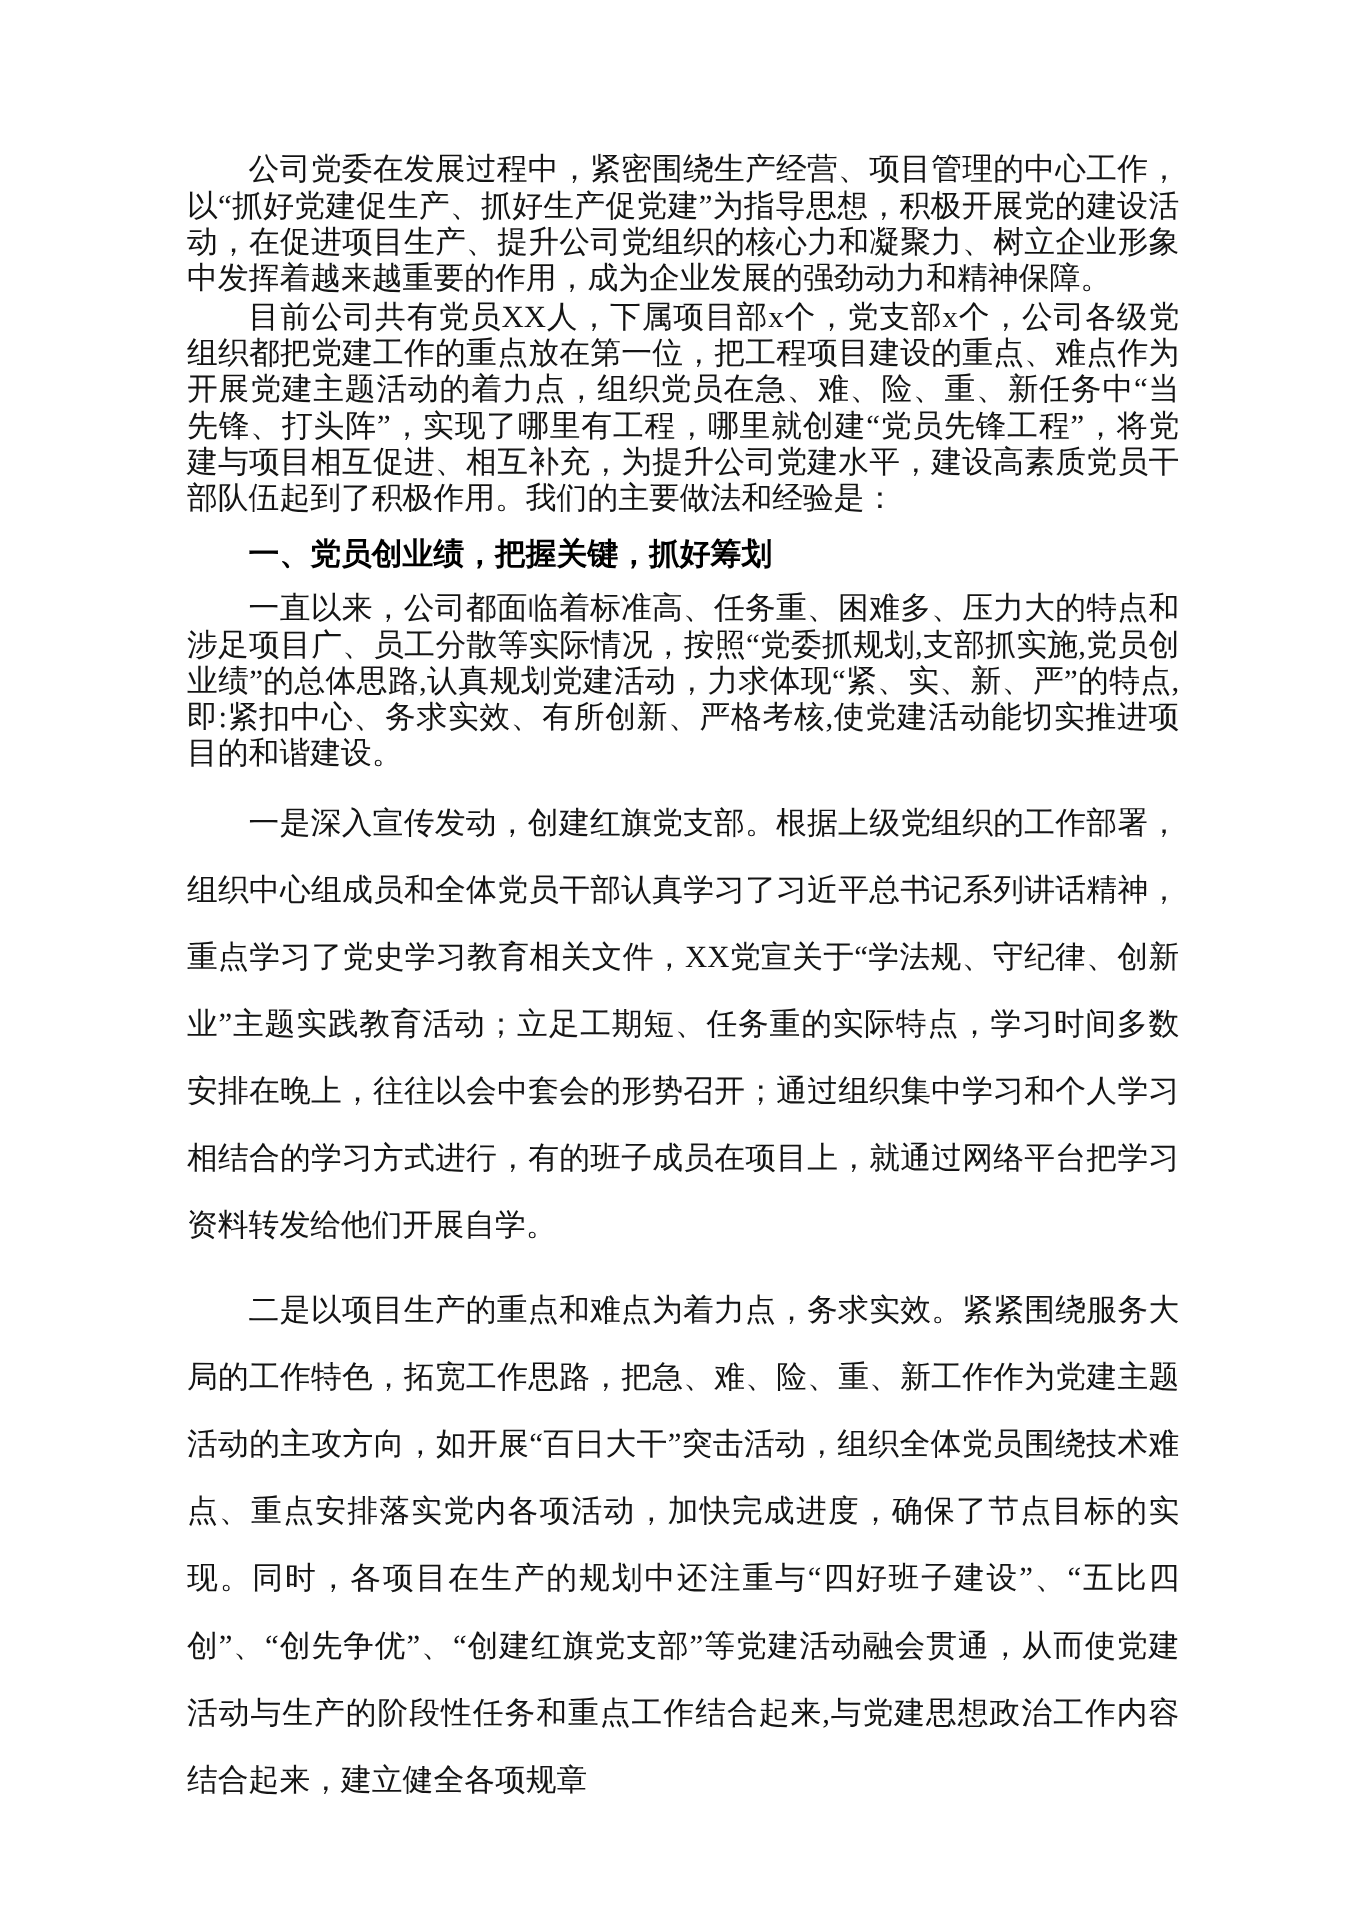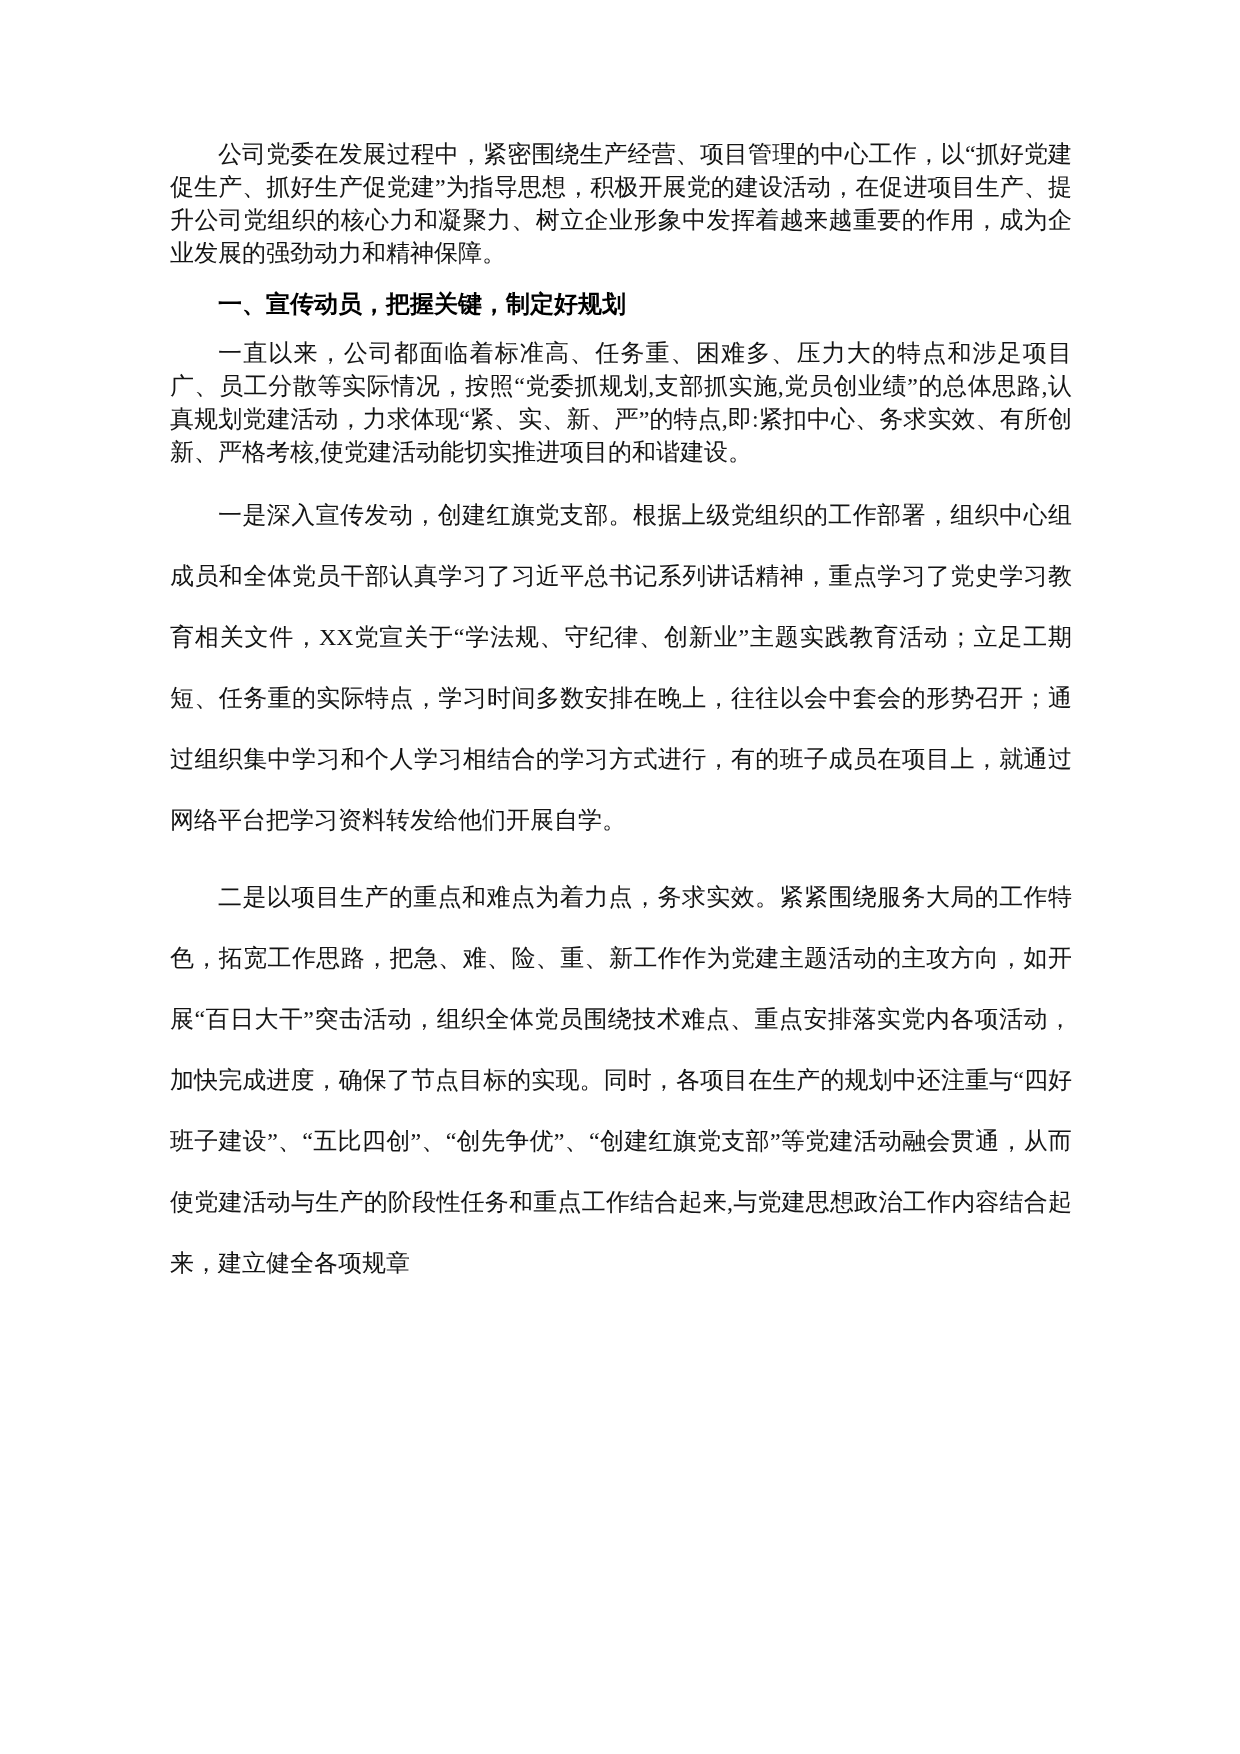--- a/index.html
+++ b/index.html
@@ -11,21 +11,21 @@
     position: relative;
     width: 1240px;
     height: 1754px;
     margin: 0 auto;
     background: #ffffff;
     padding: 138px 168px 0 170px;
     color: #111111;
     overflow: hidden;
   }
   .para {
-    font-size: 24px;
+    font-size: 28px;
     text-indent: 2em;
     text-align: justify;
     color: #141414;
   }
   .para.normal {
     line-height: 33px;
     margin-bottom: 2px;
   }
   .para.heading {
     font-weight: 700;
@@ -38,21 +38,22 @@
     line-height: 61px;
     margin-top: 16px;
   }
 </style>
 </head>
 <body>
 
 <div class="page">
   <p class="para normal">公司党委在发展过程中，紧密围绕生产经营、项目管理的中心工作，以“抓好党建促生产、抓好生产促党建”为指导思想，积极开展党的建设活动，在促进项目生产、提升公司党组织的核心力和凝聚力、树立企业形象中发挥着越来越重要的作用，成为企业发展的强劲动力和精神保障。</p>
 
+  <p class="para normal">目前公司共有党员XX人，下属项目部x个，党支部x个，公司各级党组织都把党建工作的重点放在第一位，把工程项目建设的重点、难点作为开展党建主题活动的着力点，组织党员在急、难、险、重、新任务中“当先锋、打头阵”，实现了哪里有工程，哪里就创建“党员先锋工程”，将党建与项目相互促进、相互补充，为提升公司党建水平，建设高素质党员干部队伍起到了积极作用。我们的主要做法和经验是：</p>
 
-  <p class="para heading">一、宣传动员，把握关键，制定好规划</p>
+  <p class="para heading">一、党员创业绩，把握关键，抓好筹划</p>
 
   <p class="para normal">一直以来，公司都面临着标准高、任务重、困难多、压力大的特点和涉足项目广、员工分散等实际情况，按照“党委抓规划,支部抓实施,党员创业绩”的总体思路,认真规划党建活动，力求体现“紧、实、新、严”的特点,即:紧扣中心、务求实效、有所创新、严格考核,使党建活动能切实推进项目的和谐建设。</p>
 
   <p class="para loose">一是深入宣传发动，创建红旗党支部。根据上级党组织的工作部署，组织中心组成员和全体党员干部认真学习了习近平总书记系列讲话精神，重点学习了党史学习教育相关文件，XX党宣关于“学法规、守纪律、创新业”主题实践教育活动；立足工期短、任务重的实际特点，学习时间多数安排在晚上，往往以会中套会的形势召开；通过组织集中学习和个人学习相结合的学习方式进行，有的班子成员在项目上，就通过网络平台把学习资料转发给他们开展自学。</p>
 
   <p class="para loose">二是以项目生产的重点和难点为着力点，务求实效。紧紧围绕服务大局的工作特色，拓宽工作思路，把急、难、险、重、新工作作为党建主题活动的主攻方向，如开展“百日大干”突击活动，组织全体党员围绕技术难点、重点安排落实党内各项活动，加快完成进度，确保了节点目标的实现。同时，各项目在生产的规划中还注重与“四好班子建设”、“五比四创”、“创先争优”、“创建红旗党支部”等党建活动融会贯通，从而使党建活动与生产的阶段性任务和重点工作结合起来,与党建思想政治工作内容结合起来，建立健全各项规章</p>
 </div>
 
 </body></html>

